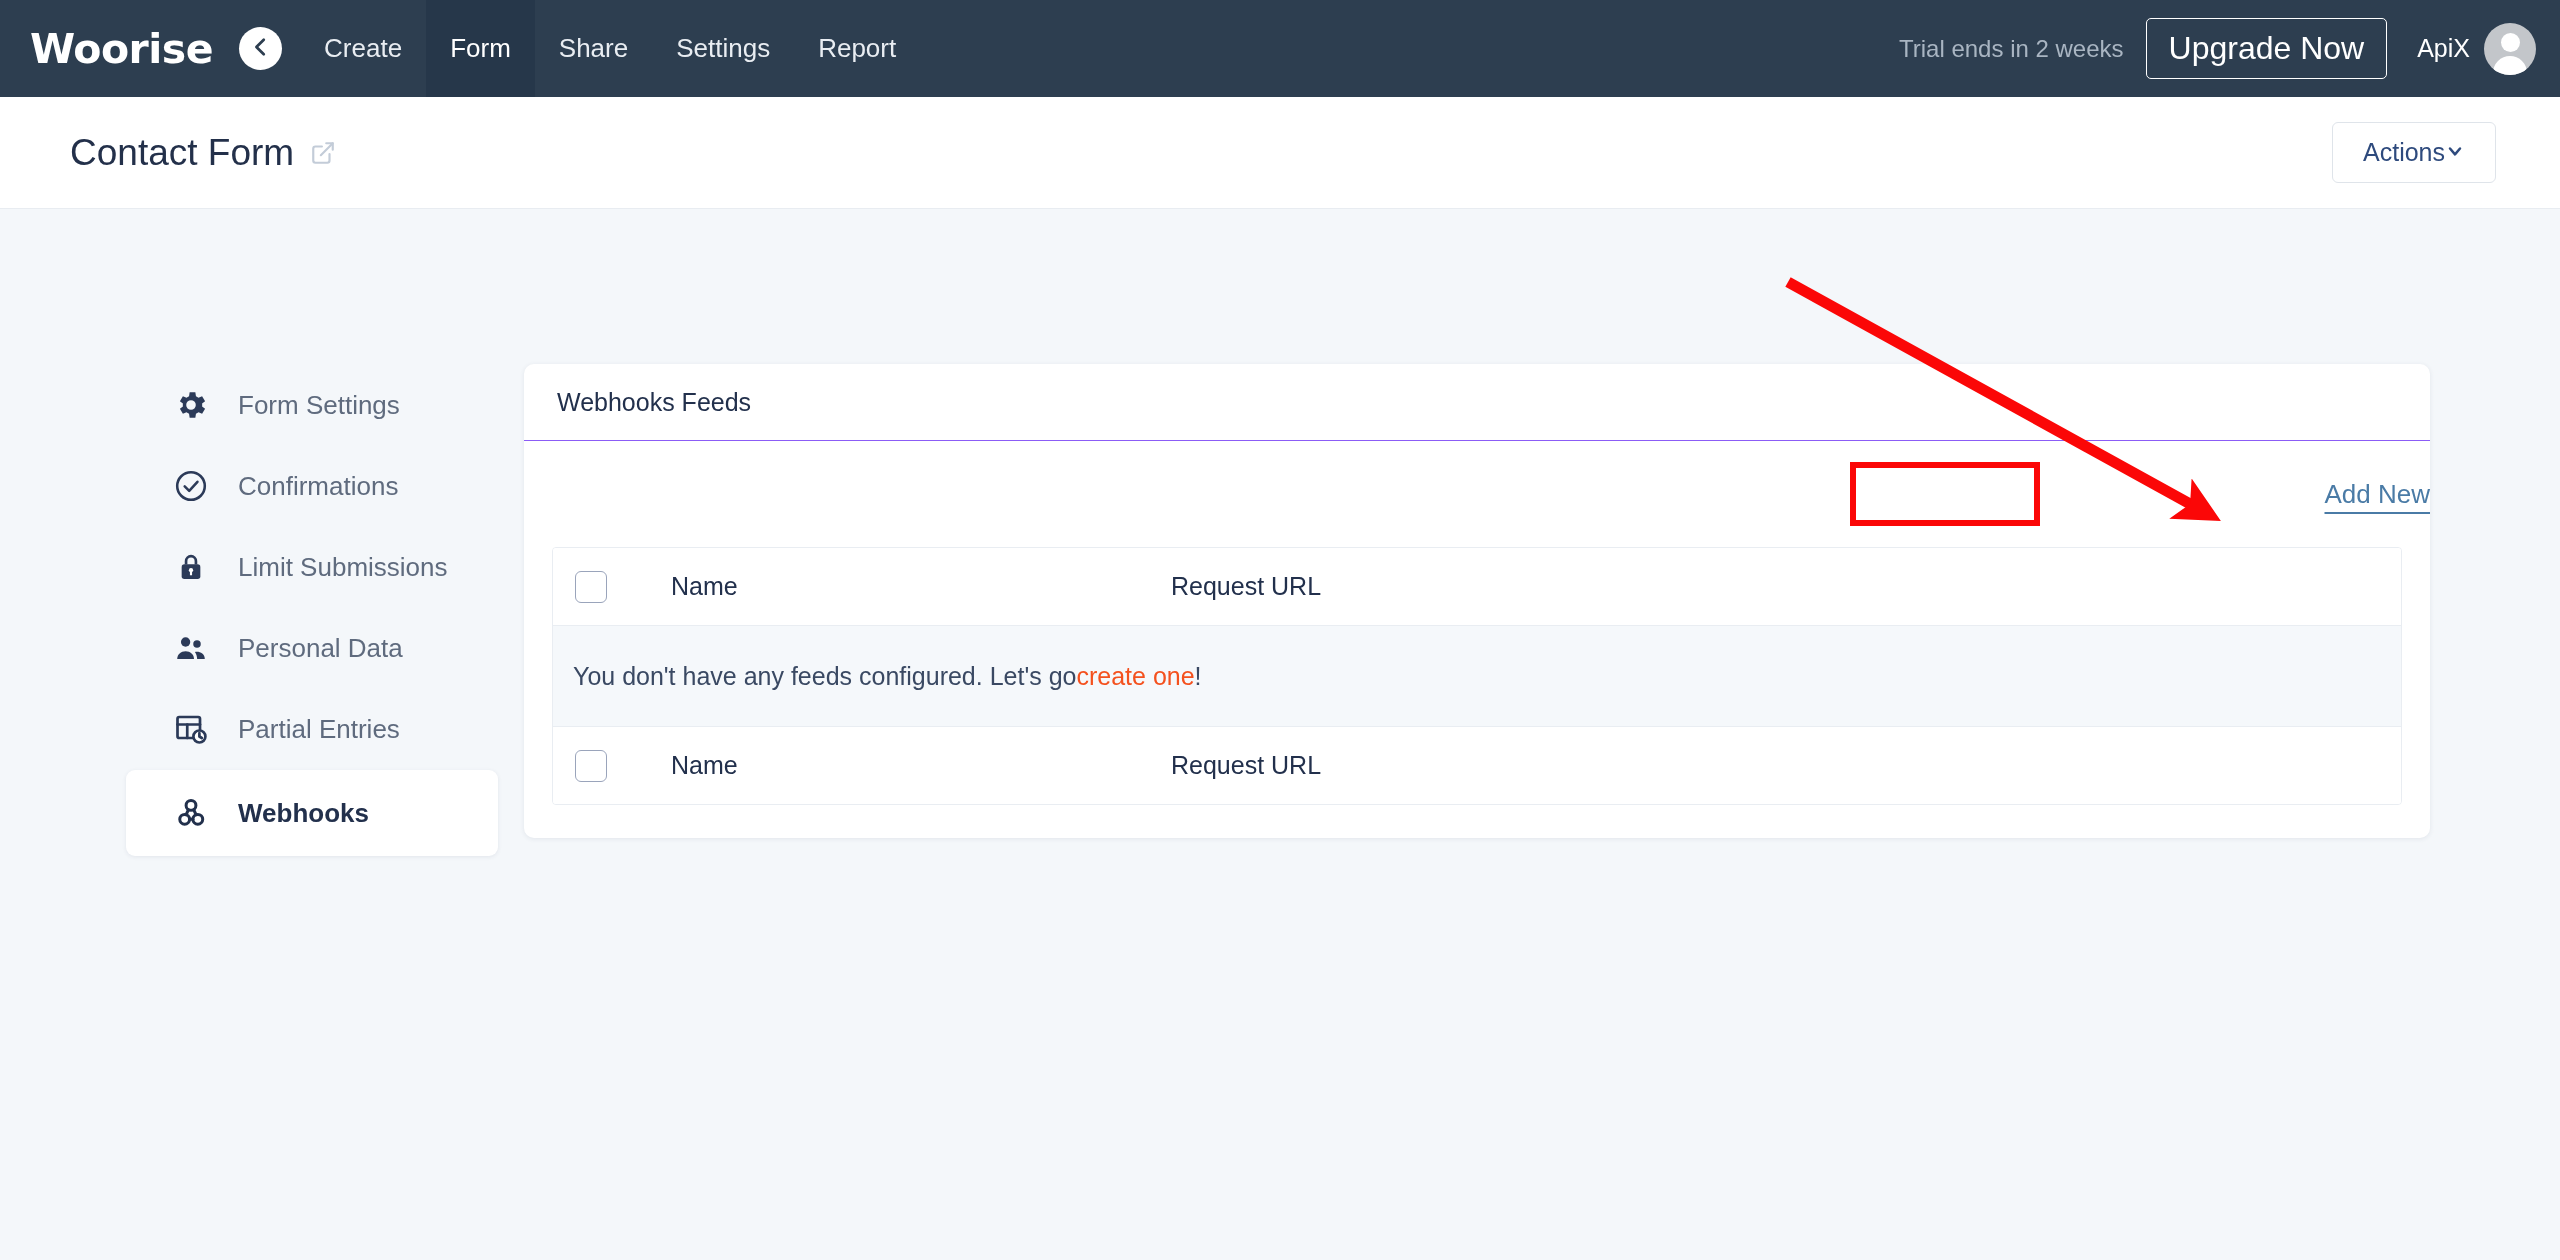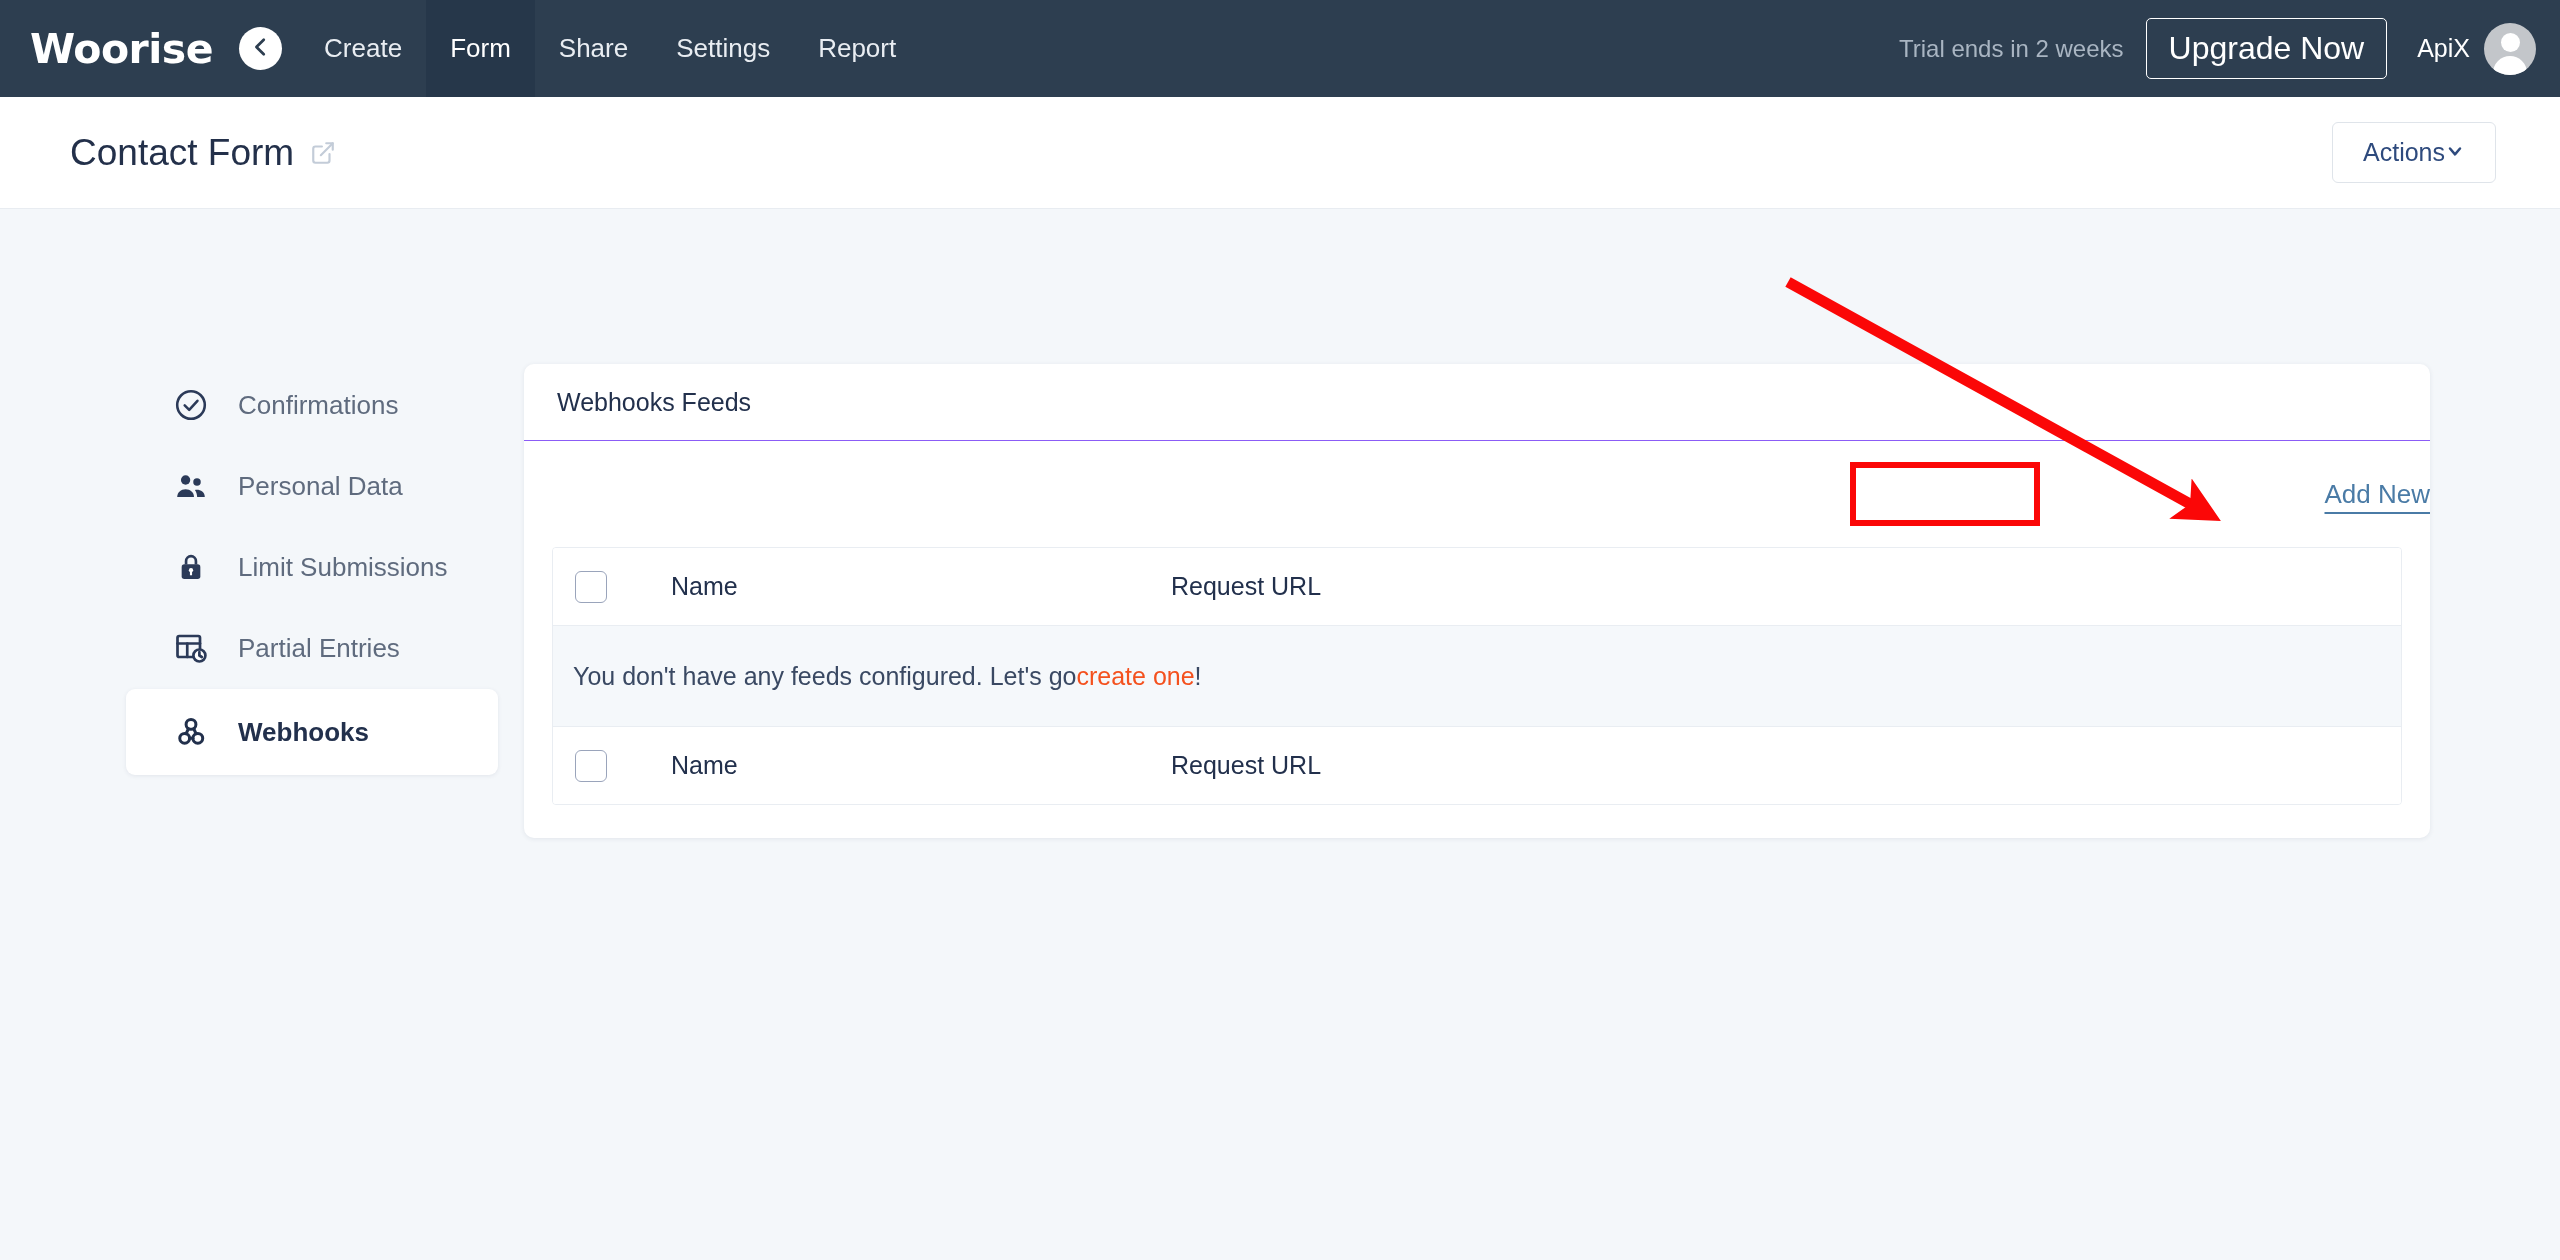--- a/index.html
+++ b/index.html
@@ -372,54 +372,62 @@
         <polyline points="6 9 12 16 18 9"></polyline>
       </svg>
     </span>
   </button>
 </div>
 
 <div class="content">
 
   <div class="sidebar">
 
+    <div class="side-item">
+      <span class="s-icon">
+        <svg width="36" height="36" viewBox="0 0 24 24" fill="#2b3a58">
+          <path d="M19.4 13a7.6 7.6 0 0 0 0-2l2-1.5-2-3.4-2.4 1a7.6 7.6 0 0 0-1.7-1l-.4-2.6h-3.8l-.4 2.6a7.6 7.6 0 0 0-1.7 1l-2.4-1-2 3.4L6.6 11a7.6 7.6 0 0 0 0 2l-2 1.5 2 3.4 2.4-1a7.6 7.6 0 0 0 1.7 1l.4 2.6h3.8l.4-2.6a7.6 7.6 0 0 0 1.7-1l2.4 1 2-3.4zM12 15.2A3.2 3.2 0 1 1 15.2 12 3.2 3.2 0 0 1 12 15.2z"></path>
+        </svg>
+      </span>
+      <span class="s-label">Form Settings</span>
+    </div>
 
     <div class="side-item">
       <span class="s-icon">
         <svg width="36" height="36" viewBox="0 0 24 24" fill="none" stroke="#2b3a58" stroke-width="1.7" stroke-linecap="round" stroke-linejoin="round">
           <circle cx="12" cy="12" r="9.2"></circle>
           <polyline points="7.8 12.3 10.8 15.2 16.3 9.2"></polyline>
         </svg>
       </span>
       <span class="s-label">Confirmations</span>
     </div>
 
+
+    <div class="side-item">
+      <span class="s-icon">
+        <svg width="32" height="32" viewBox="0 0 24 24" fill="#2b3a58">
+          <path d="M7.3 10.2V7.6a4.7 4.7 0 0 1 9.4 0v2.6h-2V7.6a2.7 2.7 0 0 0-5.4 0v2.6z"></path>
+          <rect x="5" y="10" width="14" height="11" rx="2"></rect>
+          <circle cx="12" cy="14.4" r="1.6" fill="#ffffff"></circle>
+          <rect x="11.2" y="14.6" width="1.6" height="3.6" fill="#ffffff"></rect>
+        </svg>
+      </span>
+      <span class="s-label">Limit Submissions</span>
+    </div>
 
     <div class="side-item">
       <span class="s-icon">
         <svg width="36" height="36" viewBox="0 0 24 24" fill="#2b3a58">
           <circle cx="8.4" cy="8" r="3.1"></circle>
           <circle cx="16" cy="9.3" r="2.5"></circle>
           <path d="M2.8 19.4c0-3.1 2.5-5.2 5.6-5.2s5.6 2.1 5.6 5.2z"></path>
           <path d="M14.6 14.6c2.8-.6 6.6.7 6.6 4.8h-5.1c0-1.9-.6-3.6-1.5-4.8z"></path>
         </svg>
       </span>
       <span class="s-label">Personal Data</span>
-    </div>
-
-    <div class="side-item">
-      <span class="s-icon">
-        <svg width="32" height="32" viewBox="0 0 24 24" fill="#2b3a58">
-          <path d="M7.3 10.2V7.6a4.7 4.7 0 0 1 9.4 0v2.6h-2V7.6a2.7 2.7 0 0 0-5.4 0v2.6z"></path>
-          <rect x="5" y="10" width="14" height="11" rx="2"></rect>
-          <circle cx="12" cy="14.4" r="1.6" fill="#ffffff"></circle>
-          <rect x="11.2" y="14.6" width="1.6" height="3.6" fill="#ffffff"></rect>
-        </svg>
-      </span>
-      <span class="s-label">Limit Submissions</span>
     </div>
 
     <div class="side-item">
       <span class="s-icon">
         <svg width="36" height="36" viewBox="0 0 24 24" fill="none" stroke="#2b3a58" stroke-width="1.8" stroke-linecap="round" stroke-linejoin="round">
           <rect x="3" y="4" width="15" height="14" rx="1.2"></rect>
           <line x1="3" y1="9" x2="18" y2="9"></line>
           <line x1="9.5" y1="9" x2="9.5" y2="18"></line>
           <circle cx="17.6" cy="17" r="4" fill="#ffffff"></circle>
           <polyline points="17.6 14.8 17.6 17 19.2 18"></polyline>

